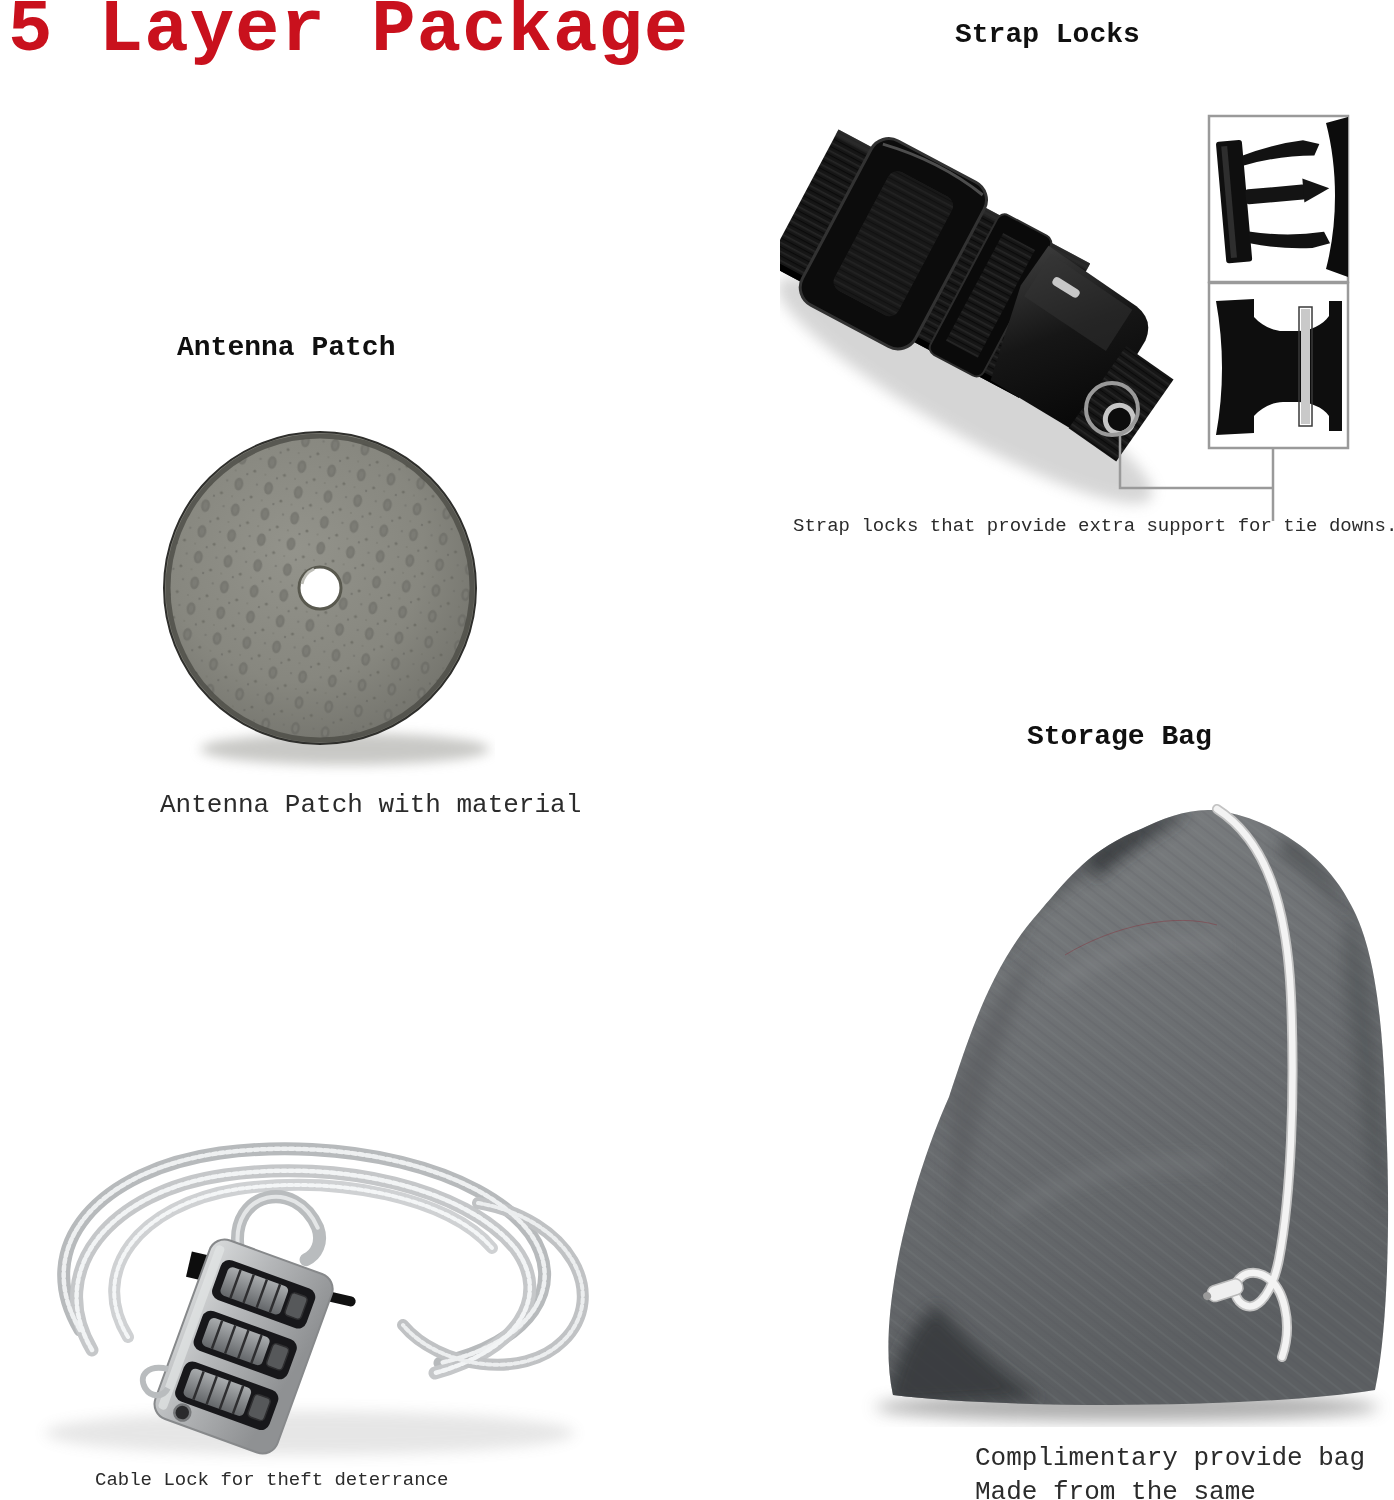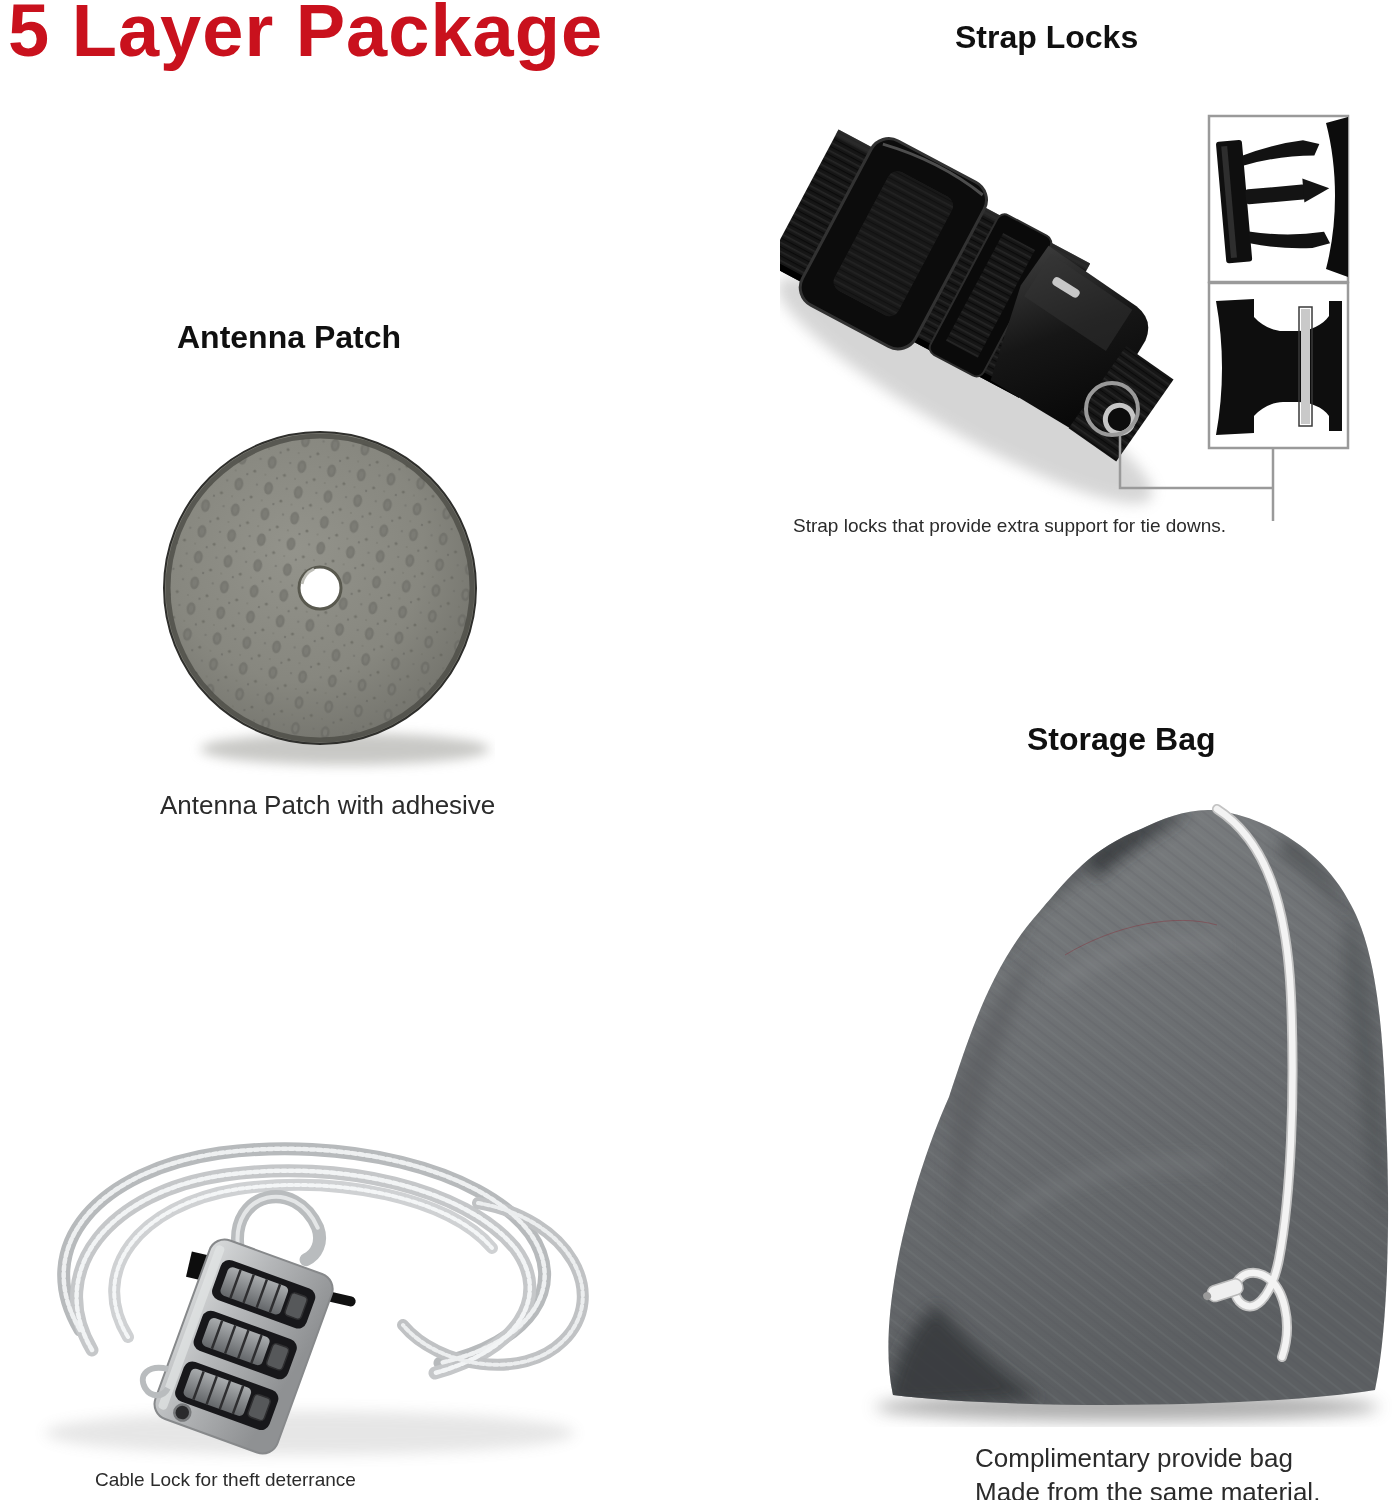--- a/index.html
+++ b/index.html
@@ -1,31 +1,31 @@
 <!DOCTYPE html>
 <html><head>
 <meta charset="utf-8">
 <style>
   html,body{margin:0;padding:0;background:#ffffff;}
   .canvas{
     position:relative;
     width:1394px;height:1500px;
     background:#ffffff;
     overflow:hidden;
-    font-family:Liberation Sans, sans-serif;
+    font-family:Liberation Mono, monospace;
   }
   .abs{position:absolute;}
   .page-title{
     position:absolute;left:8px;top:-10px;
     font-size:74px;font-weight:bold;letter-spacing:1px;
     color:#c9111d;line-height:1.1;white-space:nowrap;
   }
   .section-heading{
     position:absolute;
-    font-size:32px;font-weight:bold;color:#101010;
+    font-size:28px;font-weight:bold;color:#101010;
     line-height:1;white-space:nowrap;text-align:center;
   }
   .caption{
     position:absolute;
     font-size:19px;color:#2b2b2b;
     line-height:1.3;white-space:nowrap;
   }
   .caption-multi{
     position:absolute;
     font-size:26px;color:#2b2b2b;
@@ -112,21 +112,21 @@
       </g>
     </g>
 
     <circle cx="332" cy="314" r="26" fill="none" stroke="#9a9a9a" stroke-width="4"></circle>
     <path d="M340 340 L340 393 L493 393" stroke="#9a9a9a" stroke-width="2.5" fill="none"></path>
     <path d="M493 354 L493 426" stroke="#9a9a9a" stroke-width="2.5" fill="none"></path>
   </svg>
 
   <div class="caption" style="left:793px;top:514px;">Strap locks that provide extra support for tie downs.</div>
 
-  <div class="section-heading" style="left:177px;top:321px;">Antenna Patch</div>
+  <div class="section-heading" style="left:177px;top:334px;">Antenna Patch</div>
 
   <svg class="abs" style="left:150px;top:412px;" width="345" height="365" viewBox="0 0 345 365">
     <defs>
       <radialGradient id="discG" cx="0.42" cy="0.38" r="0.75">
         <stop offset="0" stop-color="#93938b"></stop>
         <stop offset="0.55" stop-color="#87877f"></stop>
         <stop offset="0.85" stop-color="#75756e"></stop>
         <stop offset="1" stop-color="#5a5a54"></stop>
       </radialGradient>
       <pattern id="dimple" width="30" height="26" patternUnits="userSpaceOnUse" patternTransform="rotate(8)">
@@ -142,21 +142,21 @@
       </filter>
     </defs>
     <ellipse cx="195" cy="337" rx="145" ry="16" fill="#9c9c97" opacity="0.55" filter="url(#ab)"></ellipse>
     <circle cx="170" cy="176" r="156" fill="url(#discG)" stroke="#2f2f2c" stroke-width="2"></circle>
     <circle cx="170" cy="176" r="151" fill="url(#dimple)"></circle>
     <circle cx="170" cy="176" r="152" fill="none" stroke="#4c4c46" stroke-width="5" opacity="0.8"></circle>
     <circle cx="170" cy="176" r="21" fill="#ffffff" stroke="#59594f" stroke-width="3"></circle>
     <path d="M152 172 a21 21 0 0 1 12 -15" stroke="#bdbdb6" stroke-width="3" fill="none"></path>
   </svg>
 
-  <div class="caption" style="left:160px;top:789px;font-size:26px;">Antenna Patch with adhesive</div>
+  <div class="caption" style="left:160px;top:789px;font-size:26px;">Antenna Patch with material</div>
 
   <div class="section-heading" style="left:1027px;top:723px;">Storage Bag</div>
 
   <svg class="abs" style="left:855px;top:795px;" width="539" height="632" viewBox="0 0 539 632">
     <defs>
       <linearGradient id="bagG" x1="0" y1="0" x2="0.25" y2="1">
         <stop offset="0" stop-color="#7d8082"></stop>
         <stop offset="0.5" stop-color="#6b6e71"></stop>
         <stop offset="1" stop-color="#5c5f62"></stop>
       </linearGradient>

